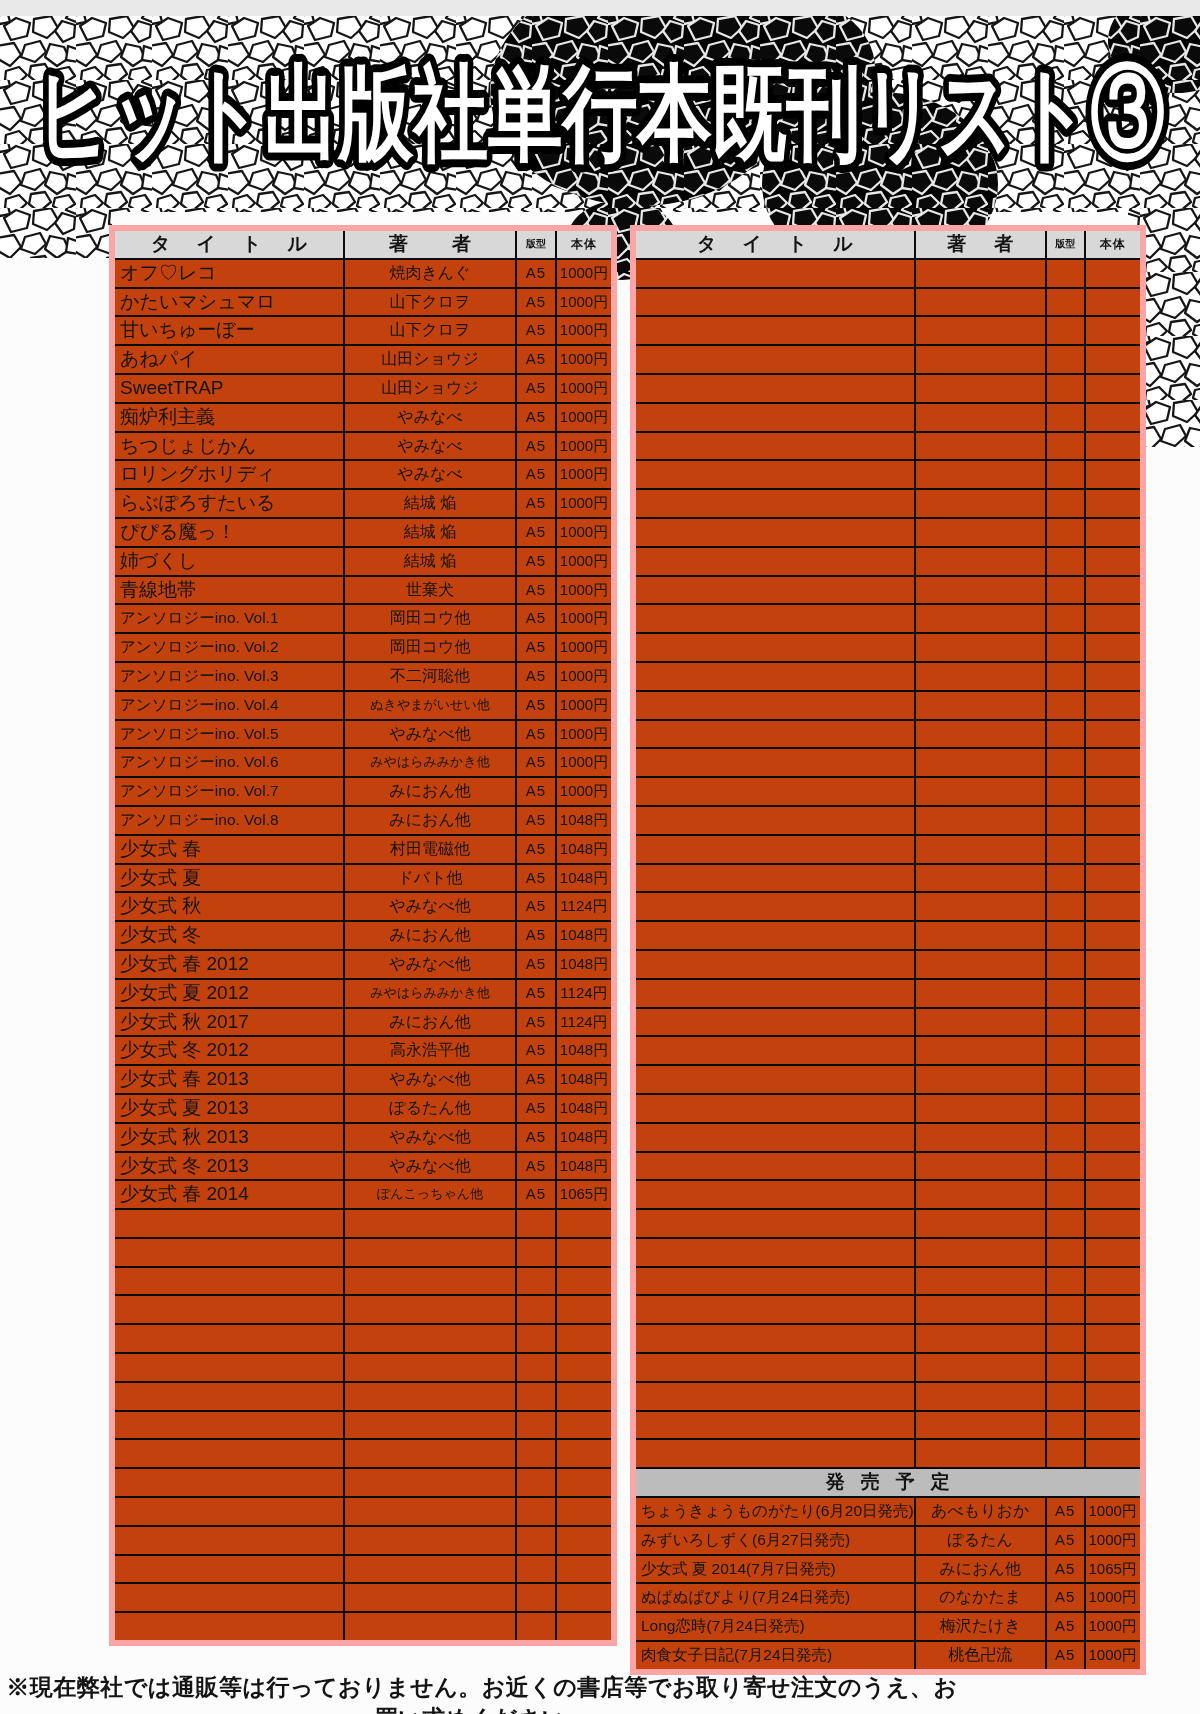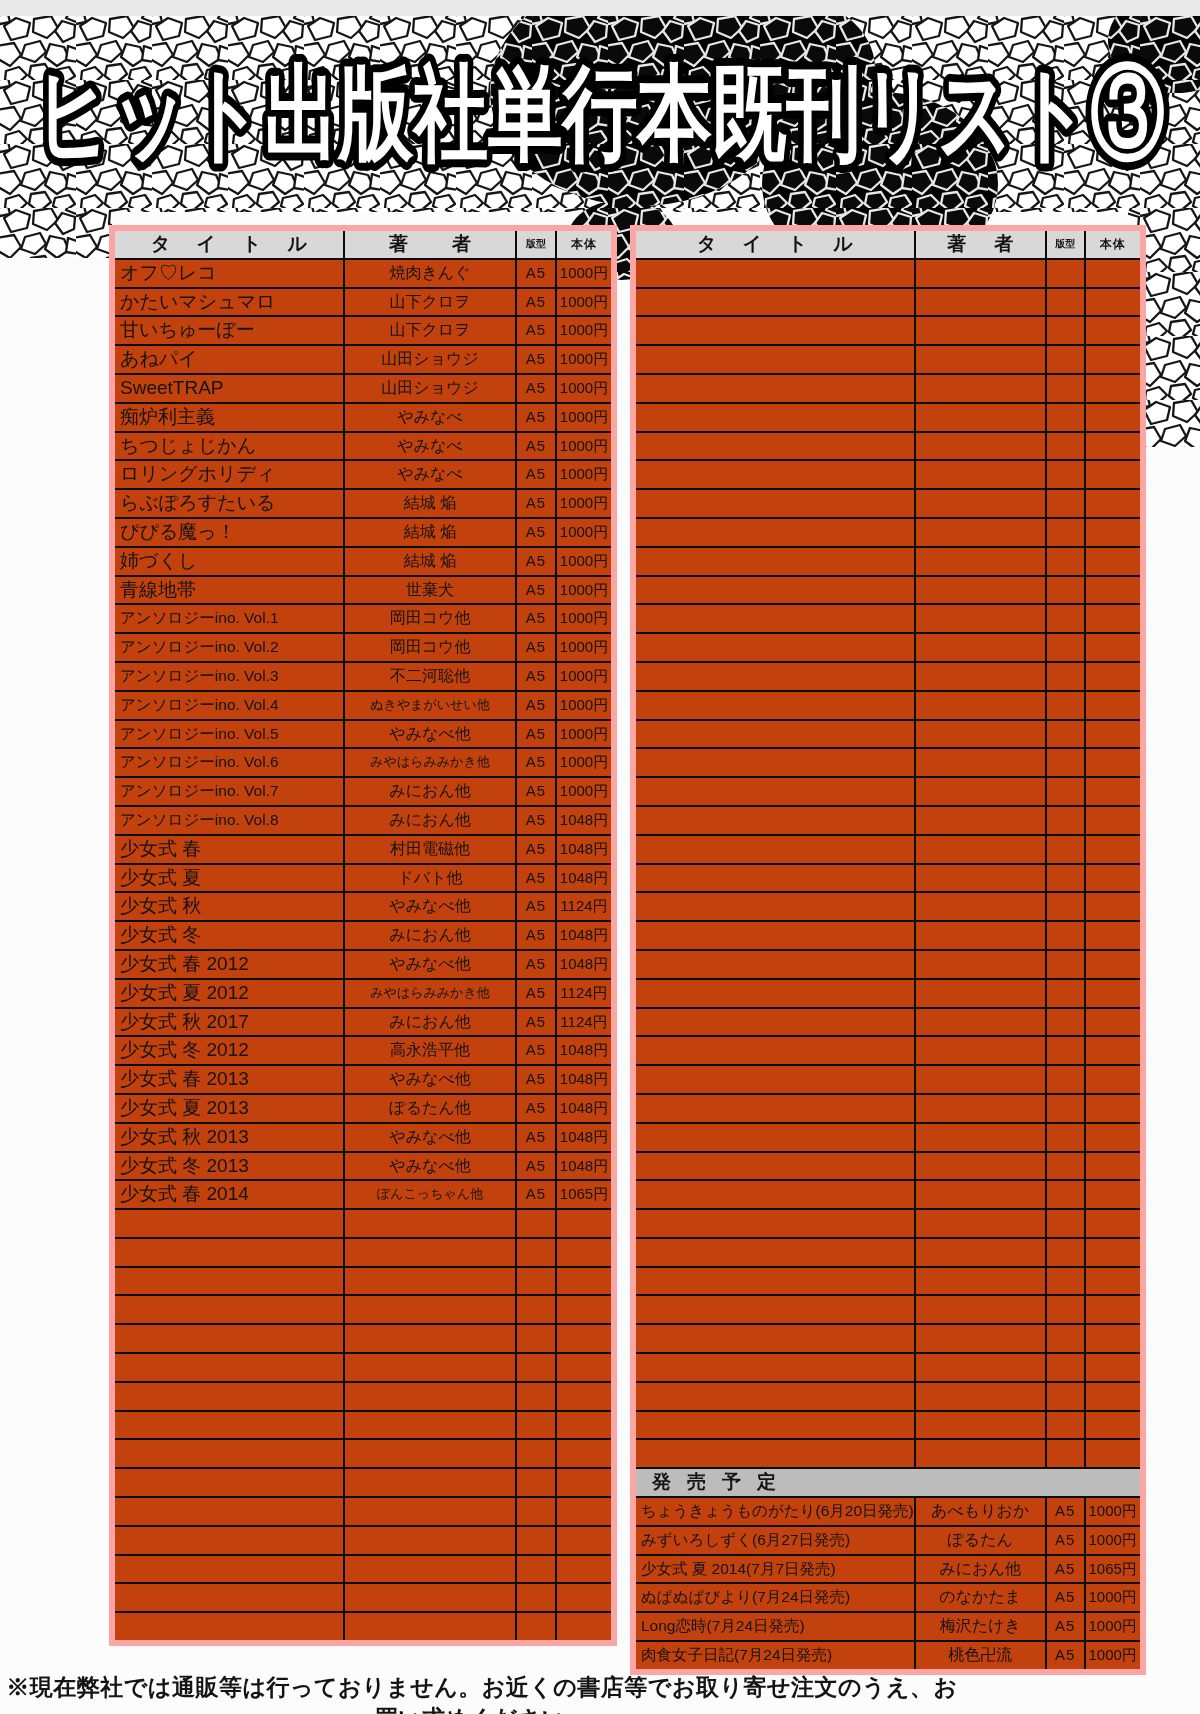--- a/index.html
+++ b/index.html
@@ -25,21 +25,21 @@
   th.h-format{font-size:10px;letter-spacing:0;font-family:Liberation Serif, serif;}
   th.h-price{font-size:12px;letter-spacing:1px;}
   td.c-title{font-size:19px;text-align:left;padding-left:5px;}
   td.c-title.smallt{font-size:15.5px;}
   td.c-author{font-size:16px;text-align:center;}
   td.c-author.small{font-size:13px;}
   td.c-format{font-size:15px;text-align:center;letter-spacing:1px;}
   td.c-price{font-size:15px;text-align:center;}
   td.section-band{
     background:#bcbcbc;font-weight:bold;font-size:19px;
-    letter-spacing:16px;text-indent:16px;
+    text-align:center;letter-spacing:16px;text-indent:16px;
   }
   .footer-note{
     position:absolute;top:1656px;left:0;width:964px;
     text-align:center;font-weight:bold;font-size:23px;letter-spacing:0.5px;
   }
   .bottom-strip{
     position:absolute;top:1702px;left:74px;width:1090px;height:11px;
     background:#060606;border-radius:2px;
   }
 </style>

